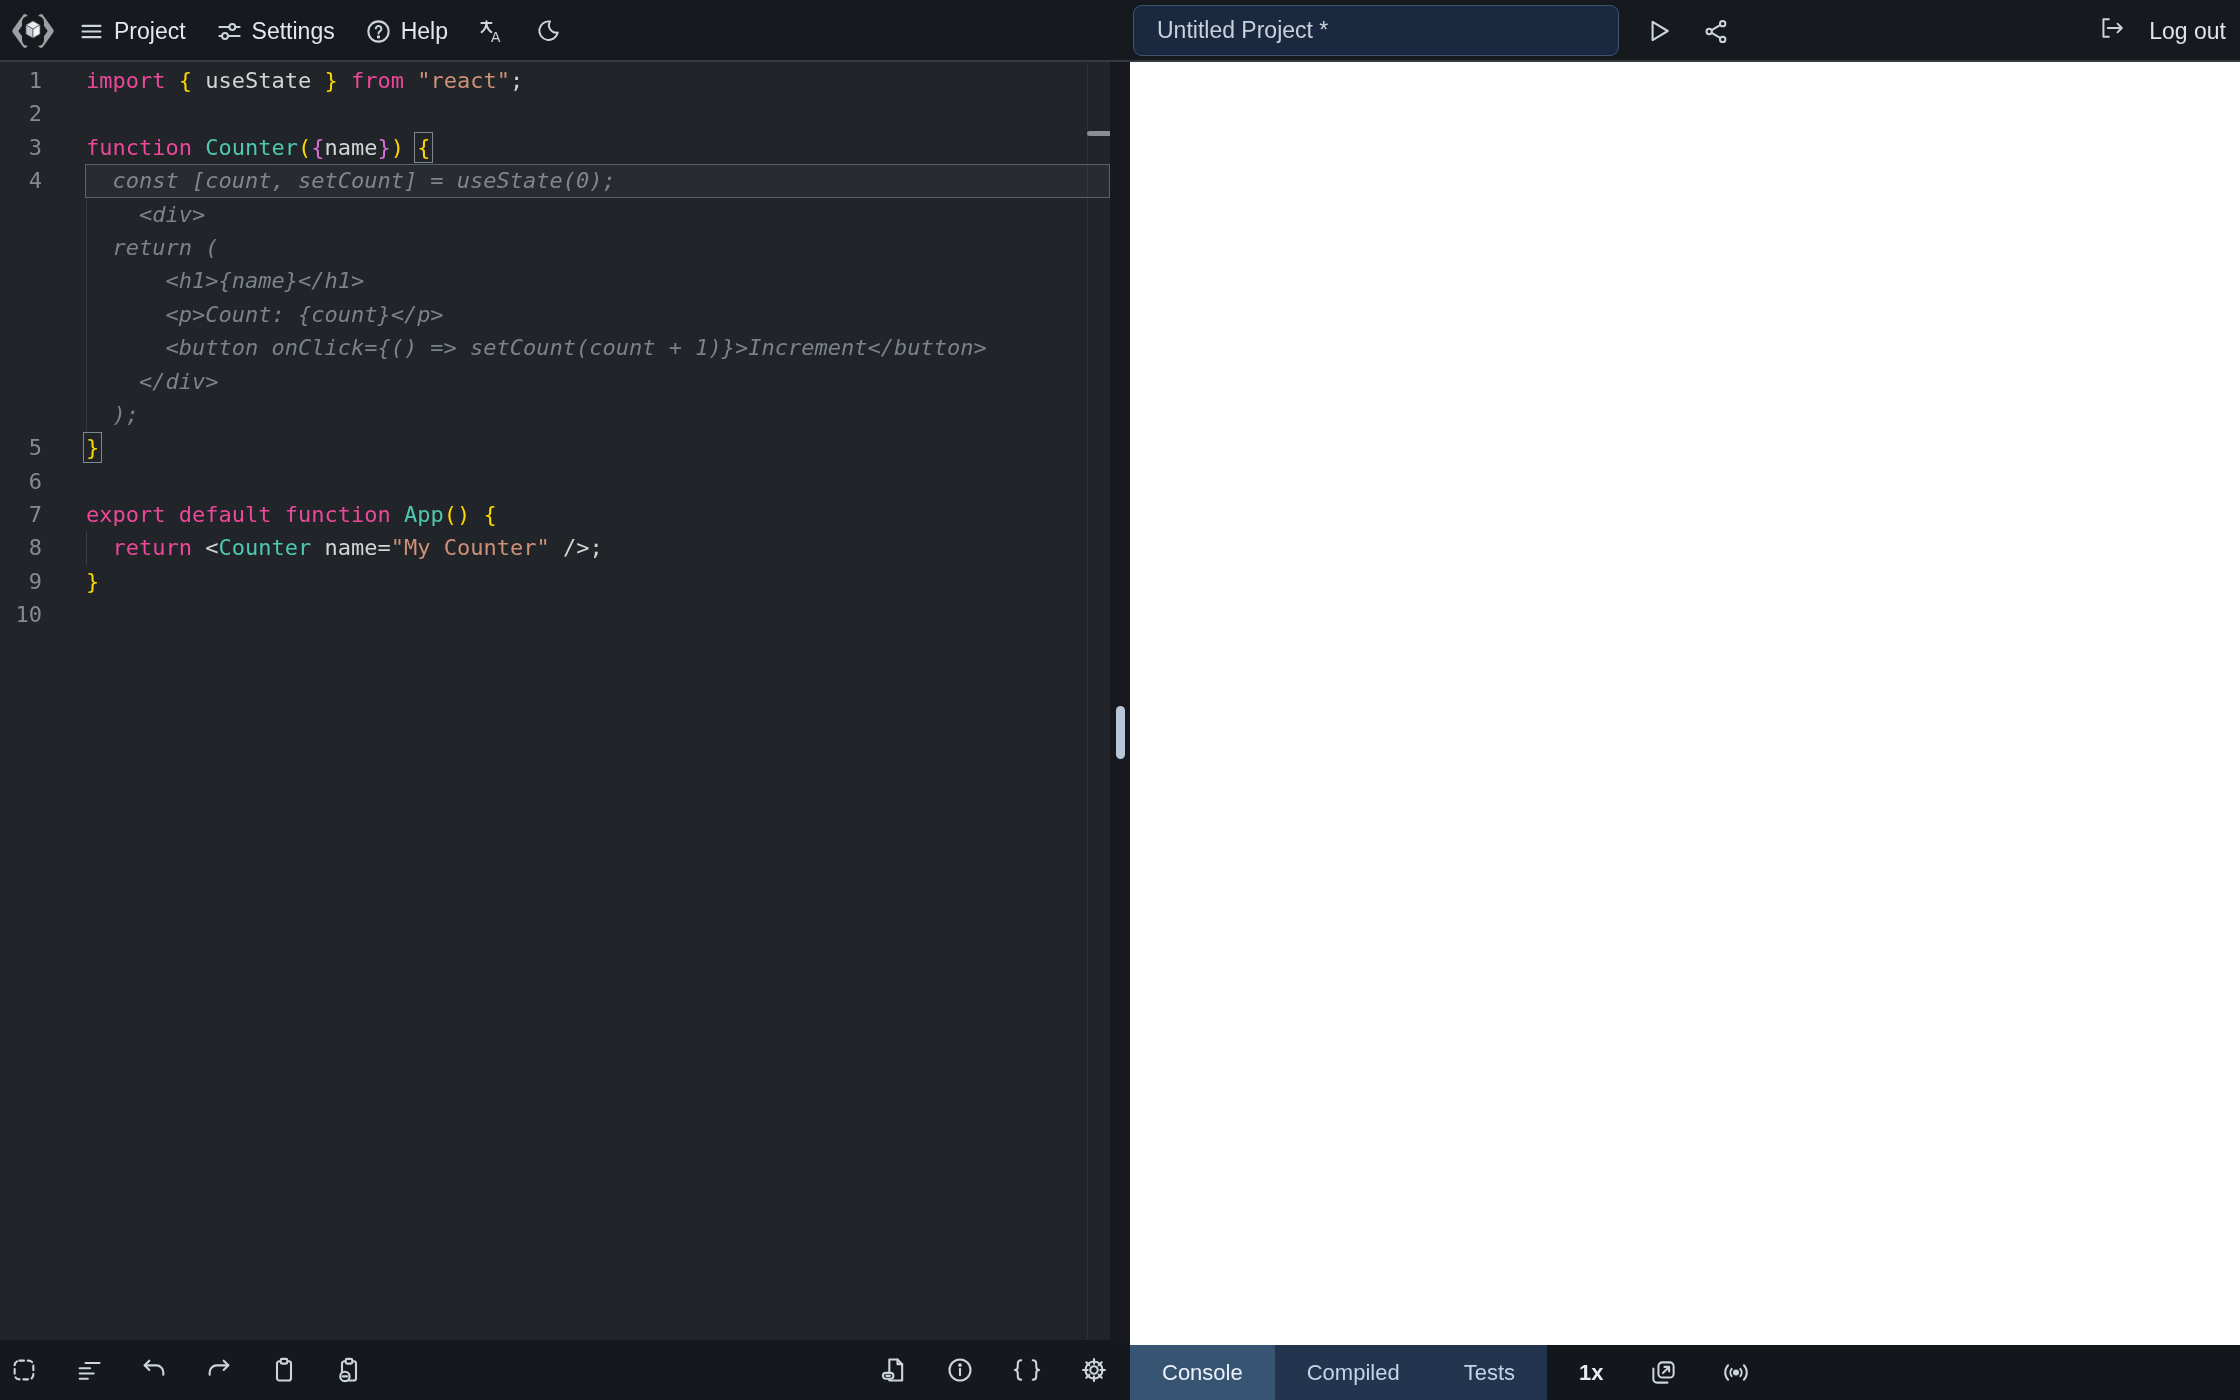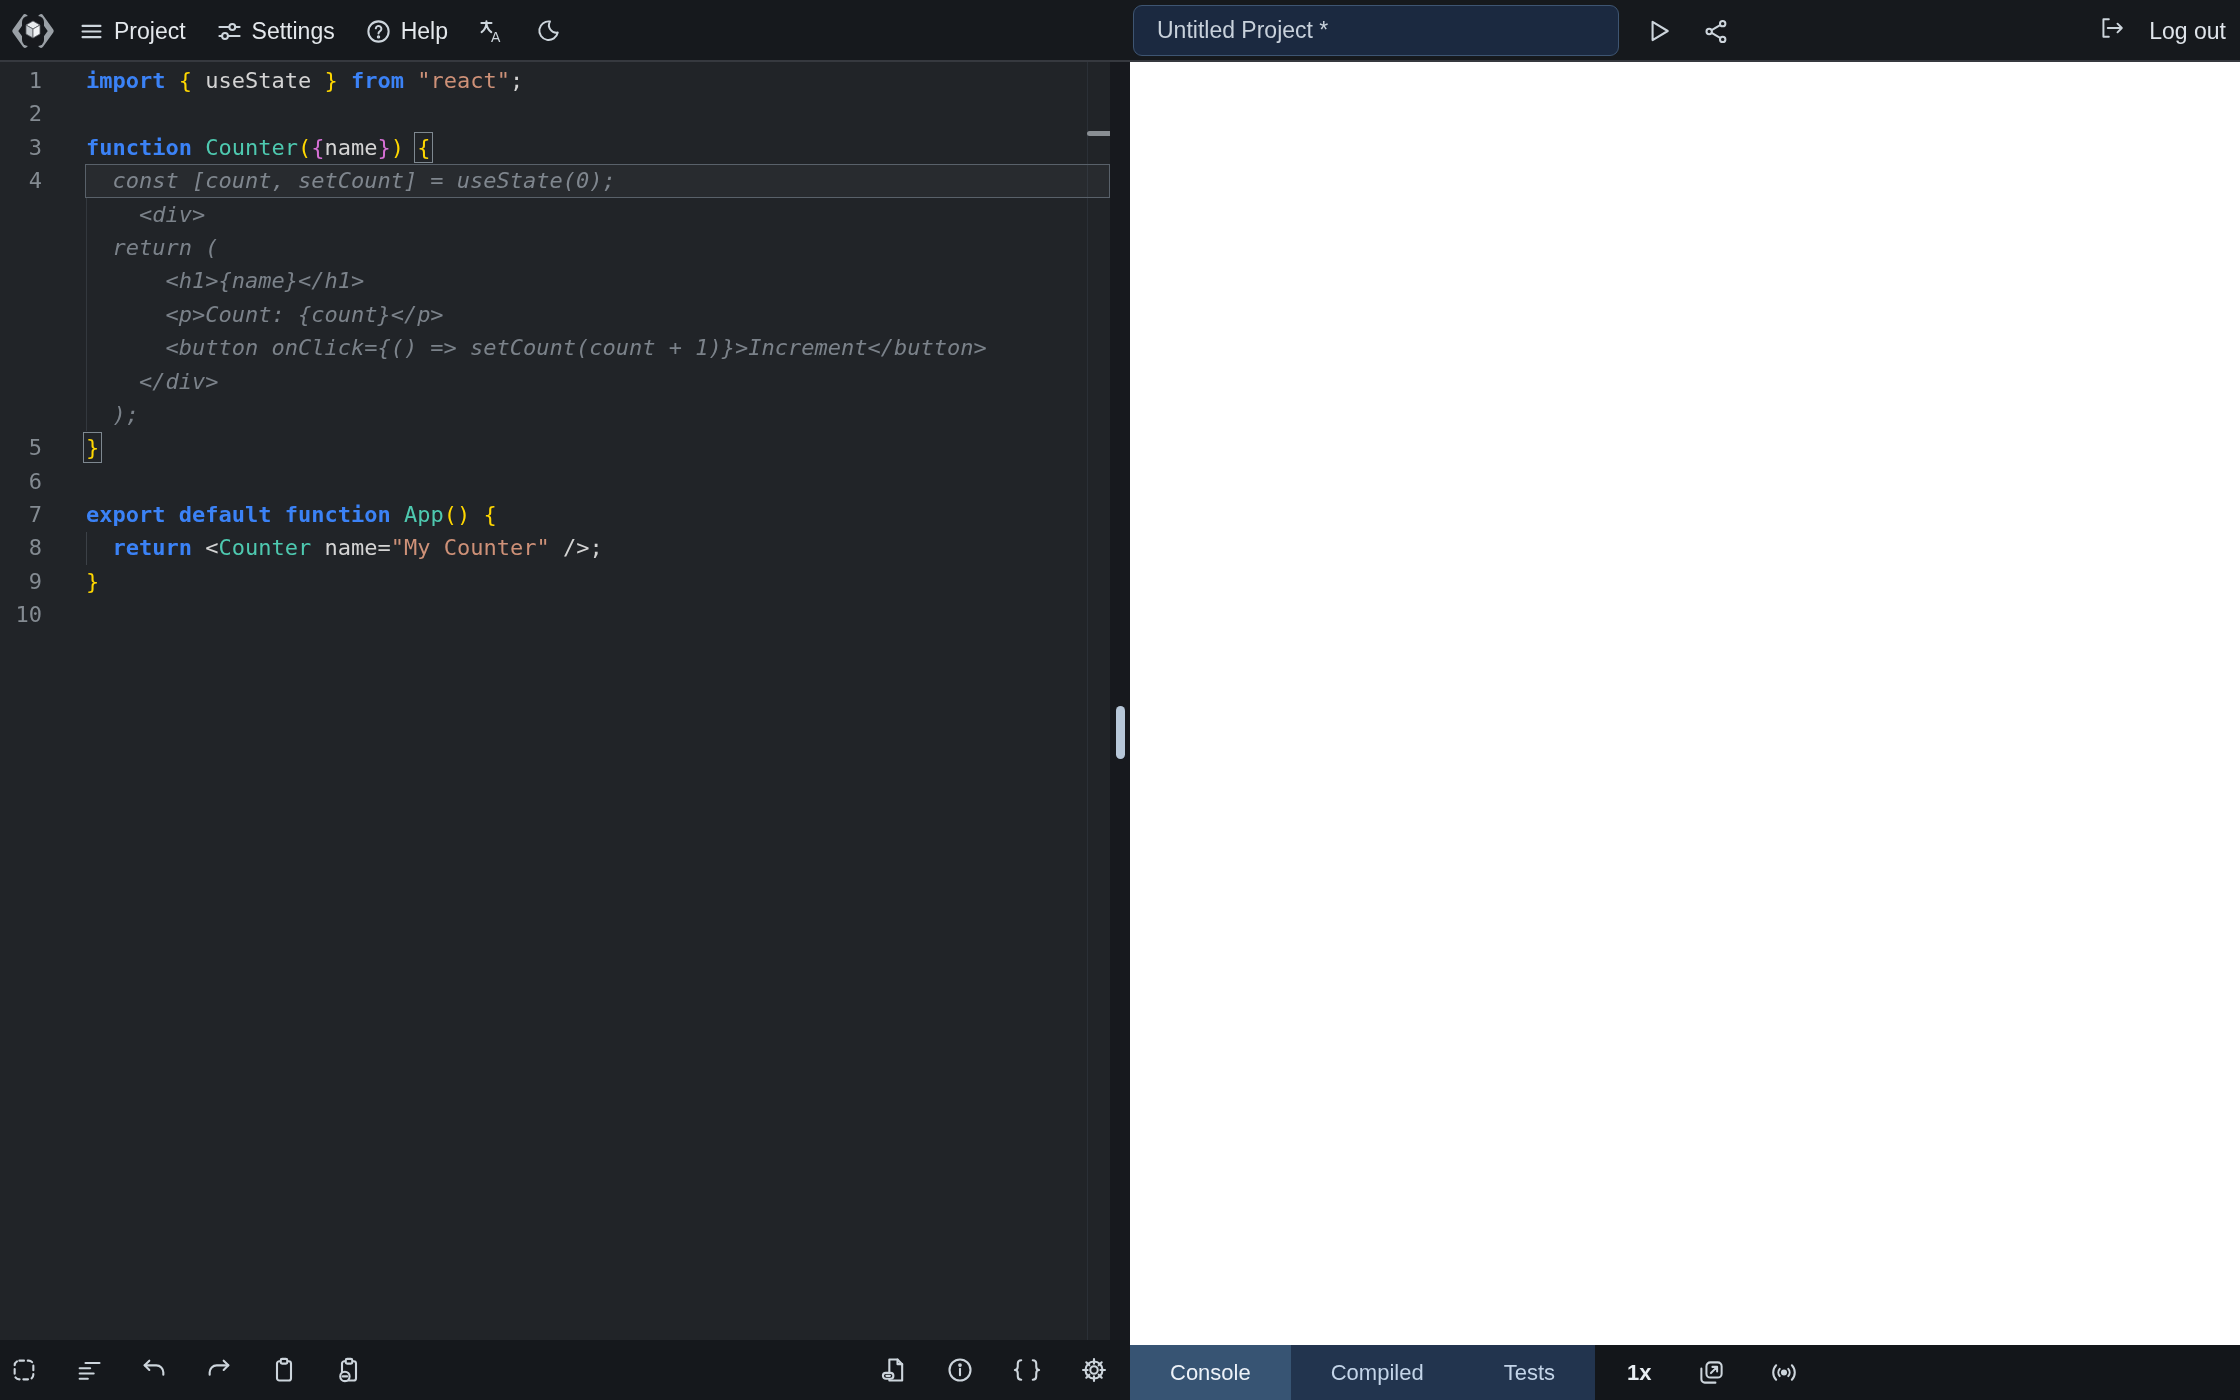--- a/index.html
+++ b/index.html
@@ -35,21 +35,21 @@
   
   .editor-pane { position:absolute; left:0; top:62px; width:1110px; height:1278px;
                  background:#212428; overflow:hidden; }
   .code-wrap { position:relative; padding-top:2px; }
   .code-line { position:relative; display:flex; height:33.4px; line-height:33.4px; white-space:pre;
                font-family:"DejaVu Sans Mono", monospace; font-size:22px; }
   .gutter-num { width:42px; text-align:right; color:#848b92; flex:none; }
   .code-text { padding-left:44px; }
   .code-line.boxed::before { content:""; position:absolute; left:85px; right:0; top:0; bottom:0;
                border:1px solid #59616a; background:rgba(255,255,255,.035); pointer-events:none; }
-  .tok-kw   { color:#3b82f6;font-weight:bold; }
+  .tok-kw   { color:#ec4899; }
   .tok-t    { color:#d4d4d4; }
   .tok-str  { color:#ce9178; }
   .tok-fn   { color:#4ec9b0; }
   .tok-gold { color:#ffd700; }
   .tok-pink { color:#d670d6; }
   .tok-ghost{ color:#7b828a; font-style:italic; }
   .tok-box  { outline:1px solid #7e8890; outline-offset:2px; }
 
   .ruler { position:absolute; left:1087px; top:0; bottom:0; width:1px; background:#2b3037; }
   .scroll-dash { position:absolute; left:1087px; top:69px; width:27px; height:5px;
@@ -65,21 +65,21 @@
   
   .editor-footer { position:absolute; left:0; top:1340px; width:1130px; height:60px; background:#15181c; }
   .foot-left  { position:absolute; left:10px; top:0; height:60px; display:flex; align-items:center; gap:37px; }
   .foot-right { position:absolute; right:22px; top:0; height:60px; display:flex; align-items:center; gap:38px; }
   .icon-btn { display:flex; align-items:center; justify-content:center; cursor:pointer; }
 
   
   .console-bar { position:absolute; left:1130px; top:1345px; width:1110px; height:55px;
                  background:#13161a; display:flex; align-items:stretch; }
   .console-tabs { display:flex; background:#22344e; }
-  .c-tab { display:flex; align-items:center; padding:0 40px; font-size:22px; color:#c3d4e8; cursor:pointer; }
+  .c-tab { display:flex; align-items:center; padding:0 32px; font-size:22px; color:#c3d4e8; cursor:pointer; }
   .c-tab.active { background:#375473; color:#edf2f8; }
   .speed { display:flex; align-items:center; margin-left:32px; color:#e8edf2; font-size:22px; font-weight:700; cursor:pointer; }
   .console-icons { display:flex; align-items:center; gap:44px; margin-left:46px; }
 </style>
 </head>
 <body>
 
 <div class="stage">
 
   <div class="topbar">

